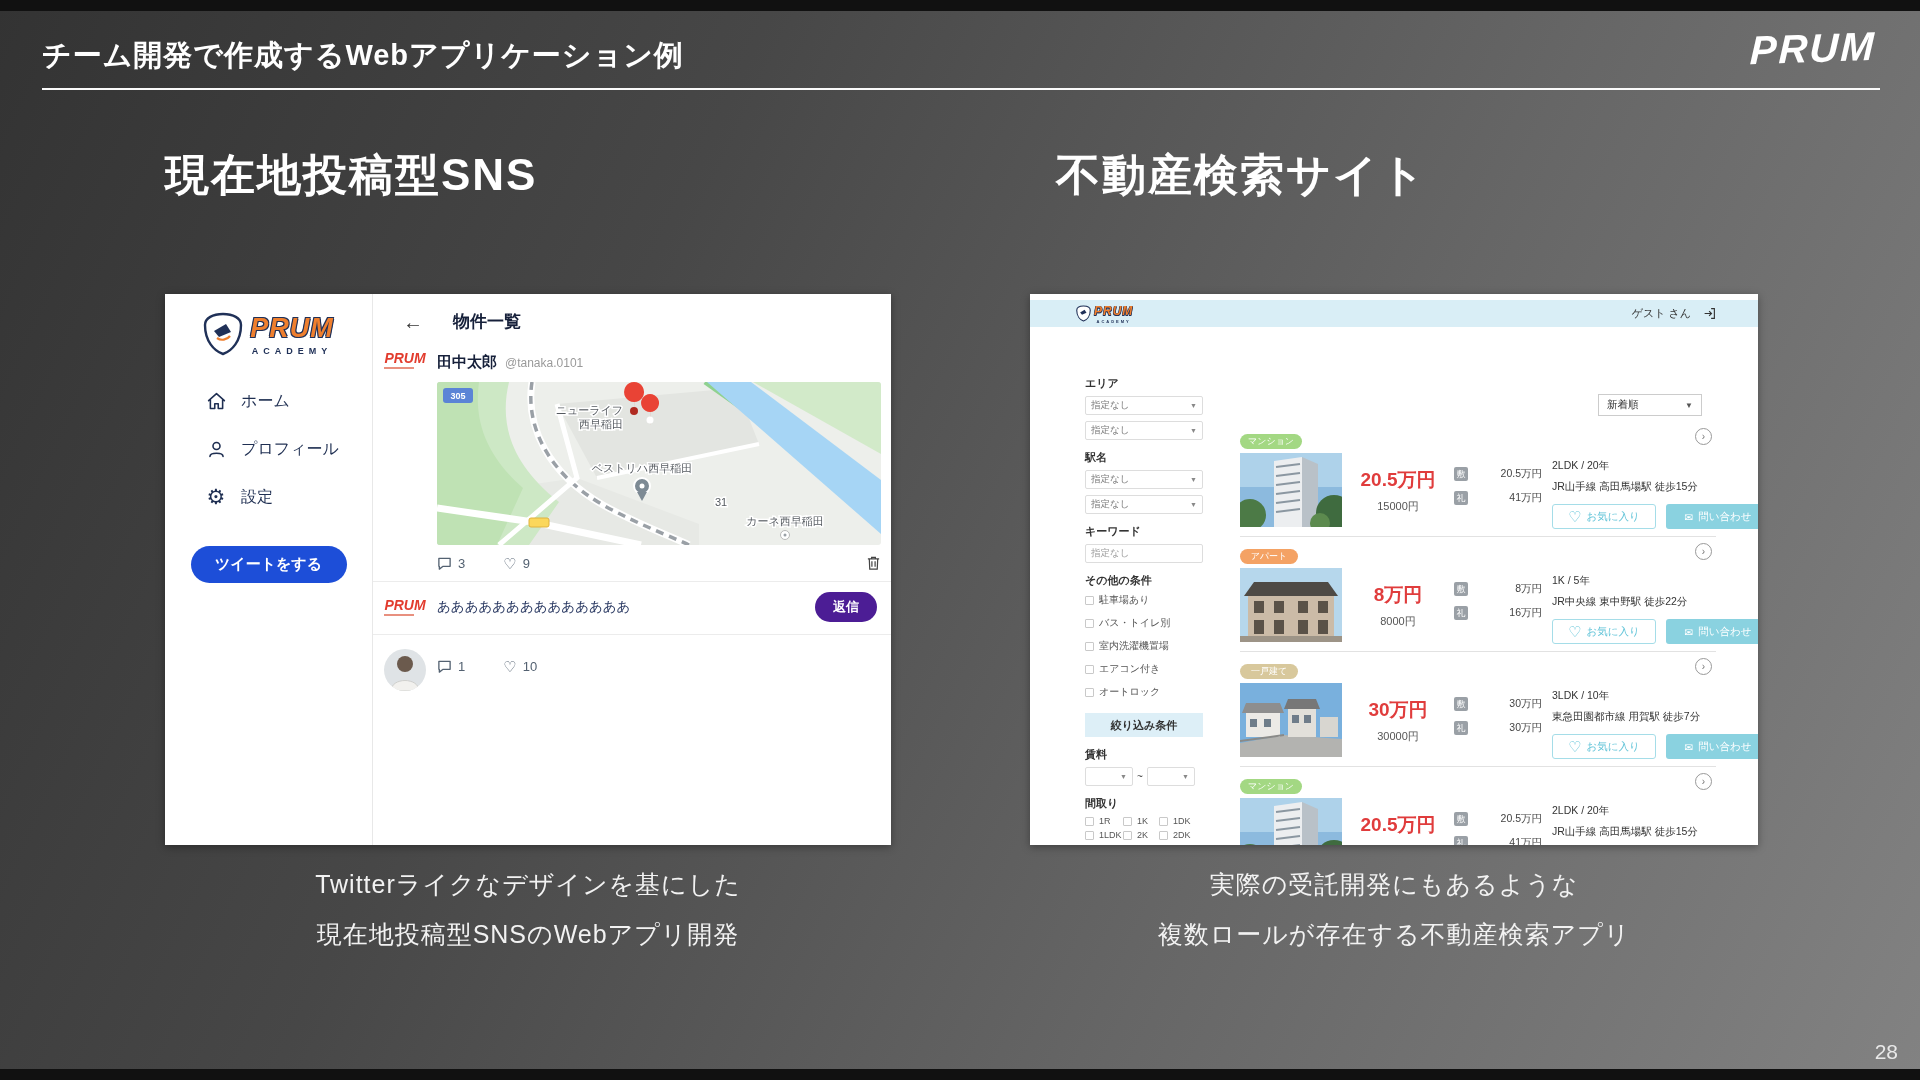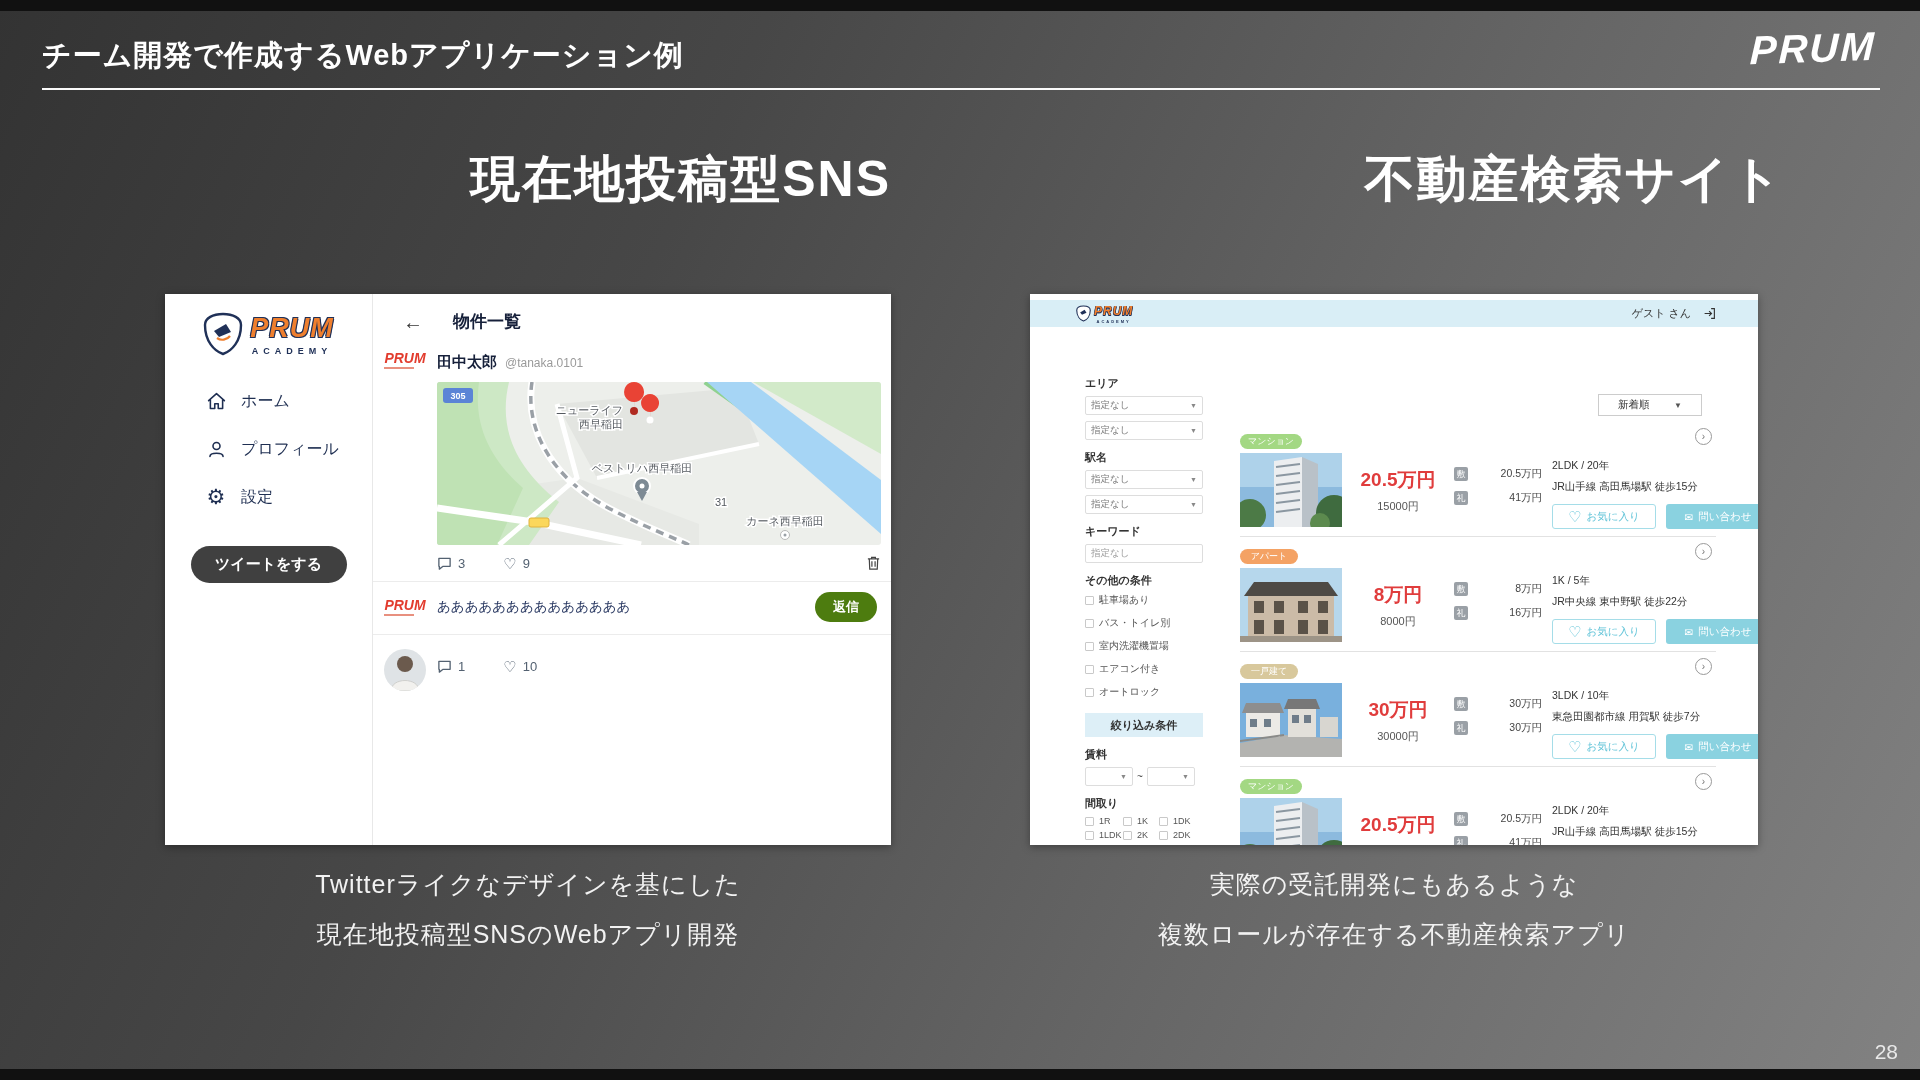--- a/index.html
+++ b/index.html
@@ -13,21 +13,21 @@
   .edge-bar { position:absolute; left:0; width:1920px; height:11px; background:#111; z-index:50; }
   .edge-top { top:0; } .edge-bottom { bottom:0; }
 
   
   .slide-title { position:absolute; left:42px; top:36px; font-size:29px; font-weight:bold; letter-spacing:1px; }
   .header-rule { position:absolute; left:42px; right:40px; top:88px; height:2px; background:#fafafa; }
   .brand-logo { position:absolute; right:44px; top:26px; font-size:40px; font-weight:900; font-style:italic;
                 letter-spacing:2px; transform:rotate(-2deg) skewX(-4deg); }
   .page-number { position:absolute; right:22px; bottom:16px; font-size:21px; color:#e9e9e9; }
 
-  .col-title { position:absolute; top:146px; font-size:50px; font-weight:900; text-align:right; letter-spacing:2px; }
+  .col-title { position:absolute; top:146px; font-size:44px; font-weight:900; text-align:left; letter-spacing:2px; }
   .col-title.left { left:165px; width:726px; }
   .col-title.right { left:1056px; width:728px; }
 
   .caption { position:absolute; text-align:center; font-size:25px; color:#f2f2f2; letter-spacing:1px; }
   .caption.l1 { top:868px; } .caption.l2 { top:918px; }
   .caption.left  { left:165px; width:726px; }
   .caption.right { left:1030px; width:728px; }
 
   .app-card { position:absolute; top:294px; height:551px; background:#fff; color:#222; overflow:hidden;
               box-shadow:0 2px 8px rgba(0,0,0,.35); }
@@ -38,21 +38,21 @@
   .sns-sidebar { width:208px; border-right:1px solid #e8e8e8; padding-top:18px; flex:none; }
   .sns-logo { display:flex; align-items:center; justify-content:center; gap:7px; }
   .logo-texts { display:flex; flex-direction:column; align-items:center; }
   .logo-word { font-size:27px; font-weight:900; font-style:italic; color:#ef7f2e; letter-spacing:1px;
                text-shadow:1px 1px 0 #203158,-1px 1px 0 #203158,1px -1px 0 #203158,-1px -1px 0 #203158; }
   .logo-sub { font-size:9px; font-weight:bold; color:#203158; letter-spacing:5px; margin-top:2px; }
   .sns-nav { margin-top:34px; padding-left:40px; display:flex; flex-direction:column; gap:26px; }
   .nav-item { display:flex; align-items:center; gap:14px; font-size:16px; color:#1f2f52; font-weight:500; cursor:pointer; }
   .nav-ic { width:22px; height:22px; display:inline-flex; align-items:center; justify-content:center; color:#1f2f52; font-size:21px; }
   .tweet-btn { display:block; margin:38px auto 0; width:156px; height:37px; border:none; border-radius:19px;
-               background:#404040; color:#fff; font-size:15px; font-weight:bold; font-family:Liberation Mono, monospace; cursor:pointer; }
+               background:#1d4ed8; color:#fff; font-size:15px; font-weight:bold; font-family:Liberation Mono, monospace; cursor:pointer; }
 
   .sns-main { flex:1; padding:12px 12px 0 10px; }
   .sns-header { display:flex; align-items:center; gap:30px; padding:4px 0 10px 20px; }
   .back-arrow { font-size:20px; color:#333; cursor:pointer; line-height:1; }
   .sns-page-title { font-size:17px; font-weight:bold; color:#16203a; }
 
   .tweet-row { display:flex; gap:10px; margin-top:8px; }
   .avatar-col { width:44px; flex:none; display:flex; flex-direction:column; align-items:center; }
   .prum-avatar { font-size:14px; font-weight:900; font-style:italic; color:#e23c2e; letter-spacing:0; line-height:1; cursor:pointer; }
   .prum-avatar .tagline { display:block; height:2px; width:30px; background:#e8907f; margin-top:2px; }
@@ -65,21 +65,21 @@
   .map-label { font-size:11px; fill:#555a60; paint-order:stroke; stroke:#ffffff; stroke-width:3px; font-weight:500; }
   .action-row { display:flex; align-items:center; gap:10px; margin:10px 0 10px; color:#536171; }
   .act { display:flex; align-items:center; gap:6px; font-size:13px; color:#536171; cursor:pointer; }
   .act + .act { margin-left:28px; }
   .spacer { flex:1; }
   .heart-glyph { font-size:15px; line-height:1; }
   .divider { height:1px; background:#ececec; margin:0 -12px 0 -10px; }
 
   .composer { display:flex; align-items:center; gap:10px; padding:10px 4px 12px 0; }
   .composer-text { font-size:13.5px; color:#2b3a63; flex:1; }
-  .reply-btn { width:62px; height:30px; border:none; border-radius:15px; background:#4d7c0f; color:#fff;
+  .reply-btn { width:62px; height:30px; border:none; border-radius:15px; background:#4c1d95; color:#fff;
                font-size:13px; font-weight:bold; font-family:inherit; cursor:pointer; }
 
   .reply-row { display:flex; gap:10px; padding-top:14px; position:relative; }
   .photo-avatar { width:42px; height:42px; border-radius:50%; overflow:hidden; flex:none; cursor:pointer; }
   .thread-line { width:2px; background:#e4e4e4; flex:1; margin-top:4px; }
 
   
   .est-header { position:absolute; left:0; top:6px; width:100%; height:27px; background:#d9eef6;
                 display:flex; align-items:center; padding:0 42px 0 46px; }
   .est-logo { display:flex; align-items:center; gap:3px; }
@@ -100,21 +100,21 @@
   .filter-btn { margin:14px 0 2px; height:24px; background:#ddeff7; display:flex; align-items:center; justify-content:center;
                 font-size:11px; font-weight:bold; color:#333; cursor:pointer; }
   .rent-row { display:flex; align-items:center; gap:4px; }
   .rent-row .select { width:48px; margin-bottom:0; }
   .grid3 { display:grid; grid-template-columns:38px 36px 44px; row-gap:4px; }
   .grid3 .cb-row,.grid2 .cb-row { margin-bottom:0; font-size:9px; }
 
   .est-main { position:absolute; left:210px; top:66px; right:42px; bottom:0; }
   .list-title { font-size:19px; font-weight:bold; color:#222; }
   .sort-select { position:absolute; right:14px; top:34px; width:104px; height:22px; border:1px solid #ccc; background:#fff;
-                 display:flex; align-items:center; padding:0 19px; font-size:10.5px; color:#333; cursor:pointer; }
+                 display:flex; align-items:center; padding:0 8px; font-size:10.5px; color:#333; cursor:pointer; }
   .sort-select .arr { margin-left:auto; font-size:8px; color:#555; }
 
   .prop-list { position:absolute; left:0; right:0; top:62px; }
   .prop-card { position:relative; height:115px; border-bottom:1px solid #e2e2e2; padding-top:8px; }
   .badge { display:inline-flex; align-items:center; justify-content:center; min-width:58px; height:15px; padding:0 8px;
            border-radius:8px; color:#fff; font-size:9px; }
   .chev { position:absolute; right:4px; top:6px; width:17px; height:17px; border:1px solid #999; border-radius:50%;
           display:flex; align-items:center; justify-content:center; font-size:10px; color:#777; cursor:pointer; }
   .prop-body { display:flex; margin-top:4px; gap:10px; }
   .prop-photo { width:102px; height:74px; flex:none; overflow:hidden; }

